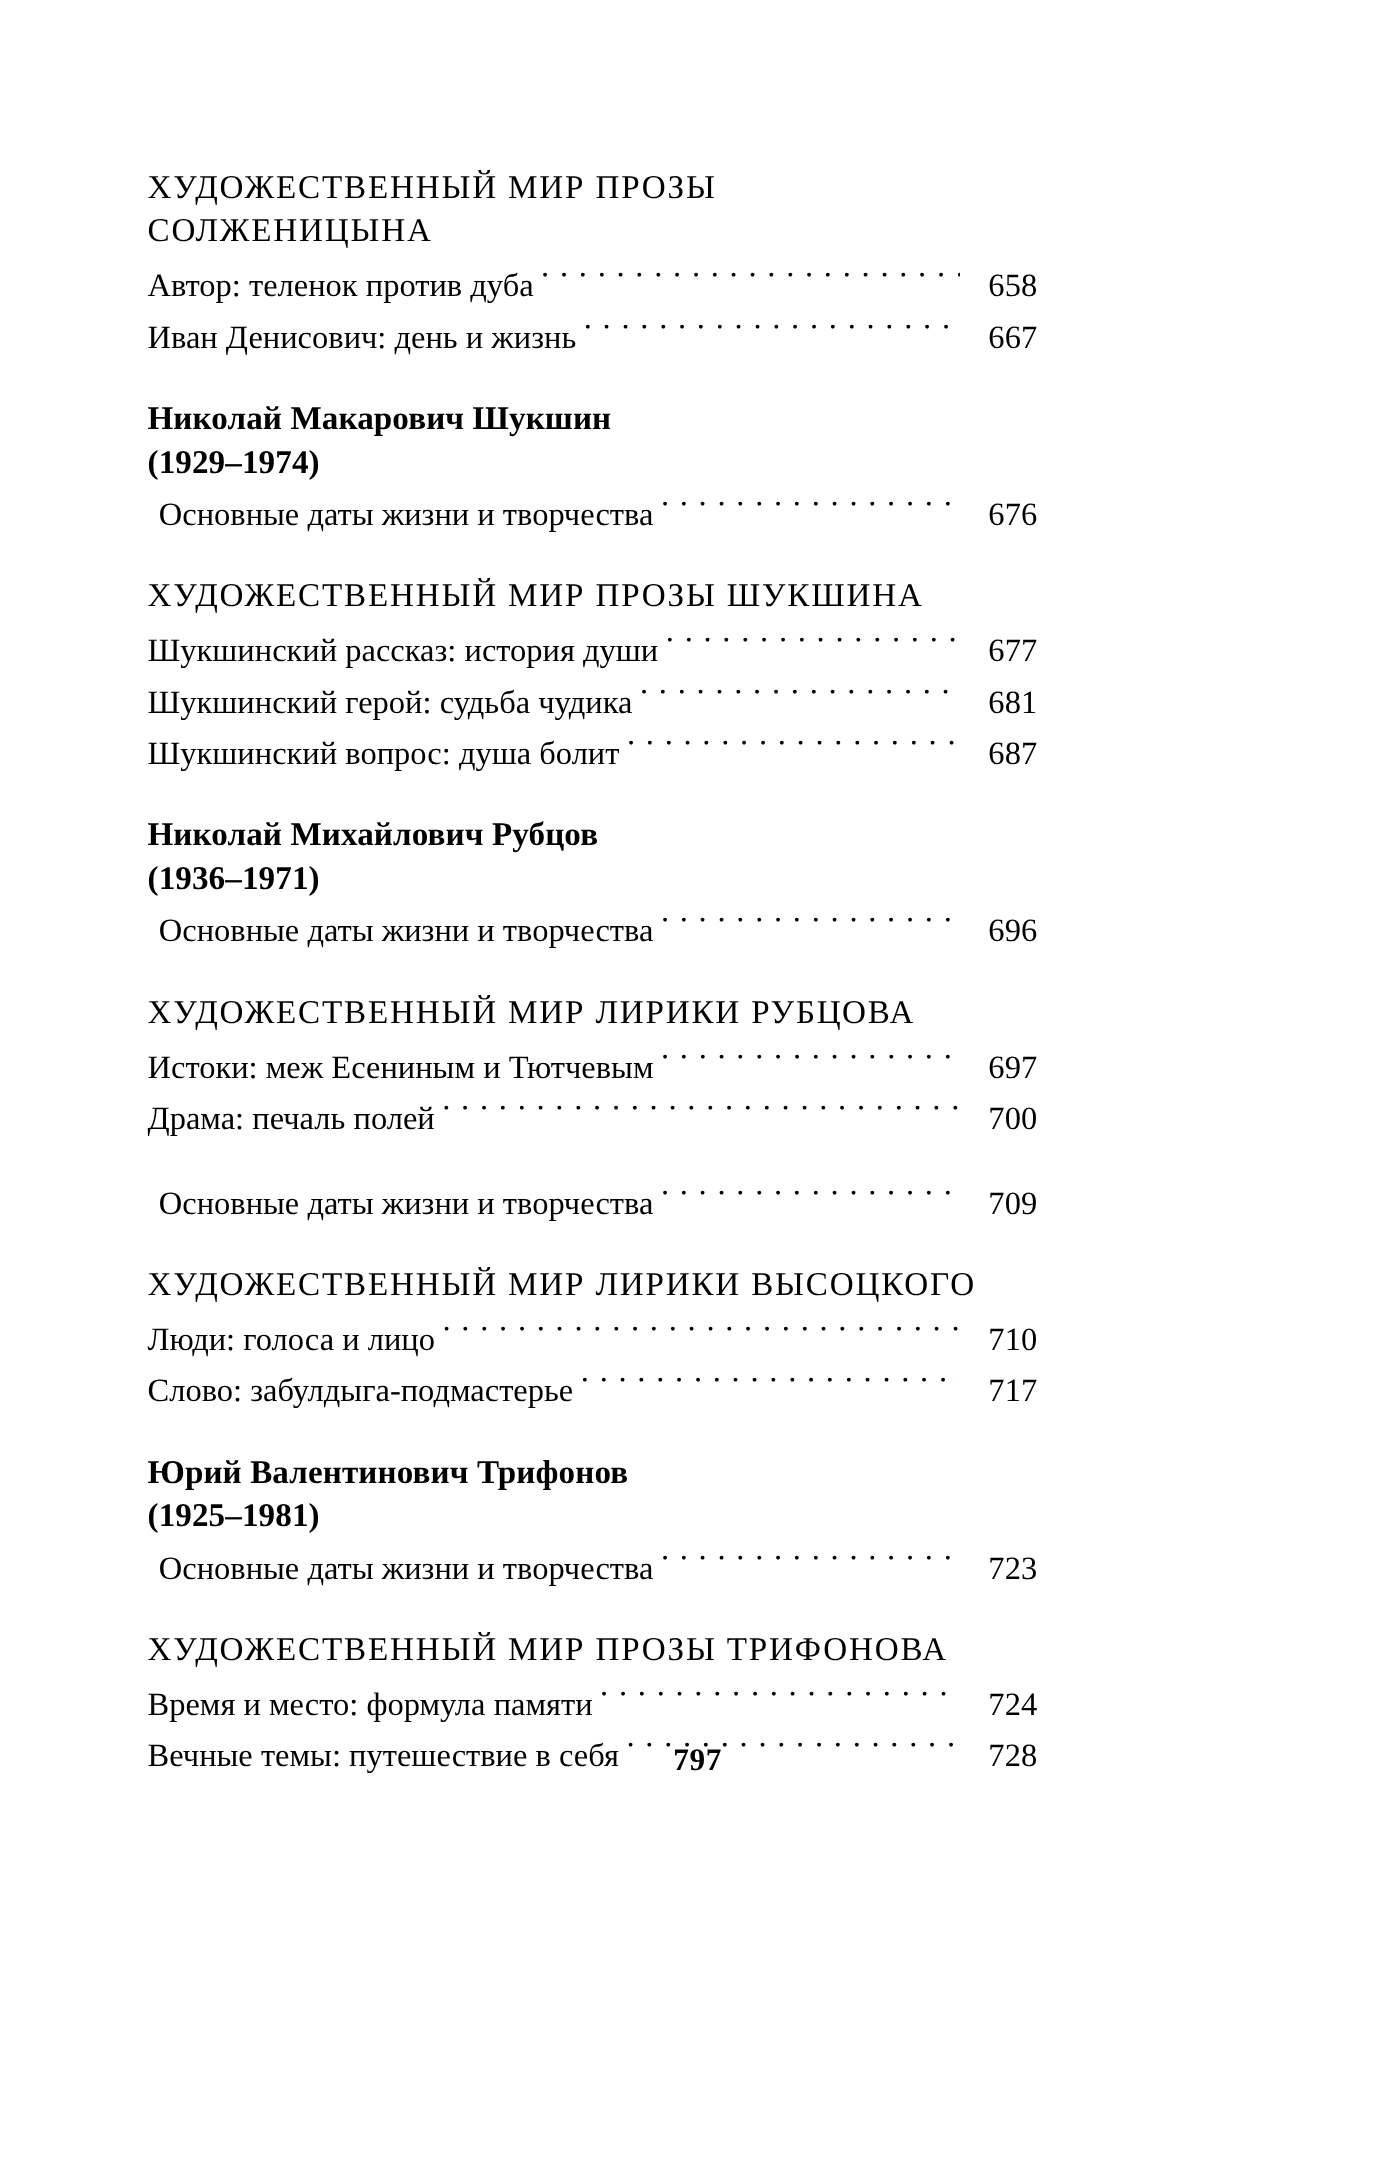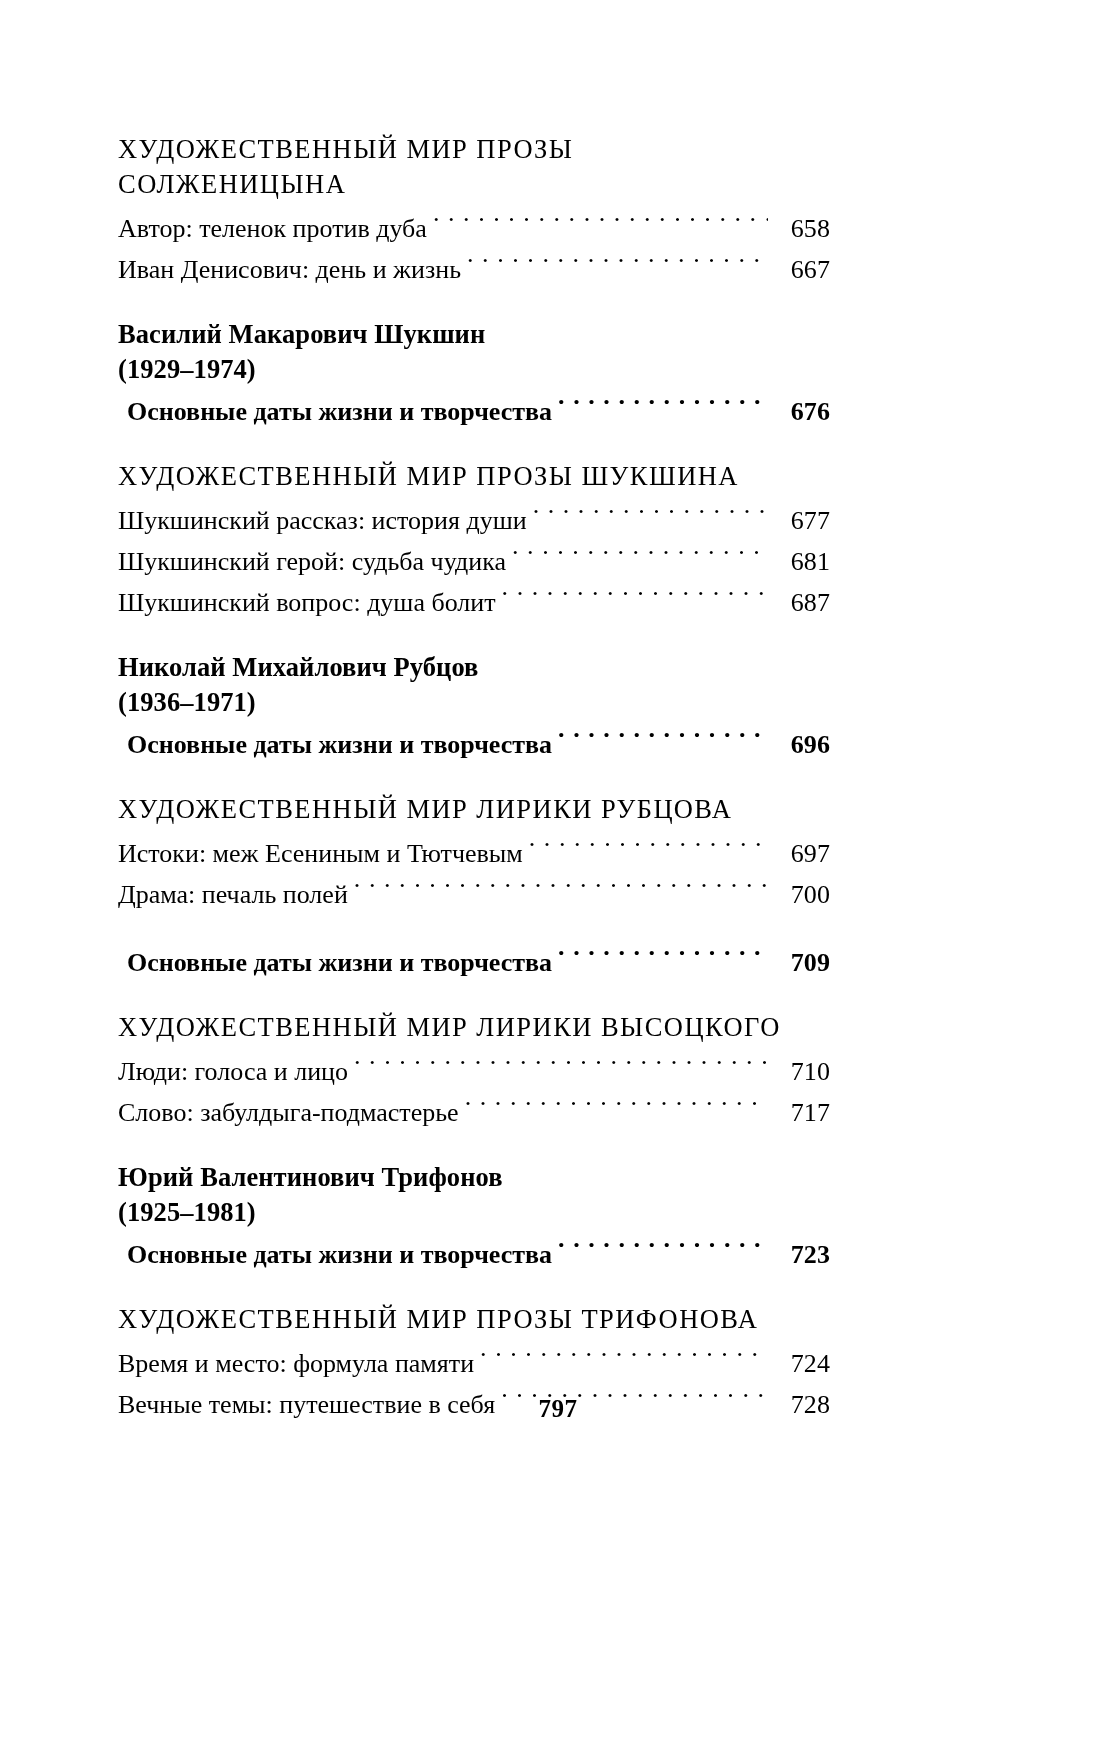--- a/index.html
+++ b/index.html
@@ -70,21 +70,20 @@
   .entry {
     display: flex;
     align-items: flex-start;
     font-size: 26px;
     line-height: 41px;
     font-weight: 400;
     white-space: nowrap;
   }
   .entry.indent {
     padding-left: 9px;
-    font-weight: bold;
   }
   .entry .etitle {
     flex: 0 0 auto;
   }
   .entry .leader {
     flex: 1 1 auto;
     position: relative;
     overflow: hidden;
     height: 1em;
     margin: 0 2px 0 6px;
@@ -133,21 +132,21 @@
           <span class="pnum">658</span>
         </div>
         <div class="entry">
           <span class="etitle">Иван Денисович: день и жизнь</span>
           <span class="leader"></span>
           <span class="pnum">667</span>
         </div>
       </div>
       <div class="group">
         <div class="author-head">
-          <span class="name" style="display: block;">Василий Макарович Шукшин</span>
+          <span class="name" style="display: block;">Николай Макарович Шукшин</span>
           <span class="years">(1929–1974)</span>
         </div>
         <div class="entry indent">
           <span class="etitle">Основные даты жизни и творчества</span>
           <span class="leader"></span>
           <span class="pnum">676</span>
         </div>
       </div>
       <div class="group">
         <div class="sec-head">

